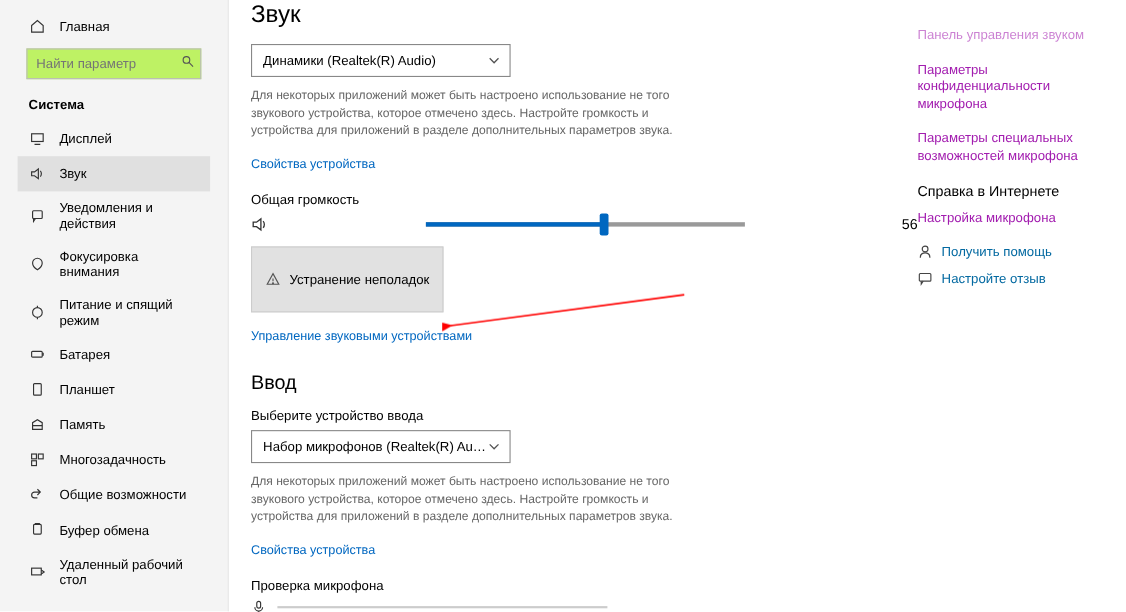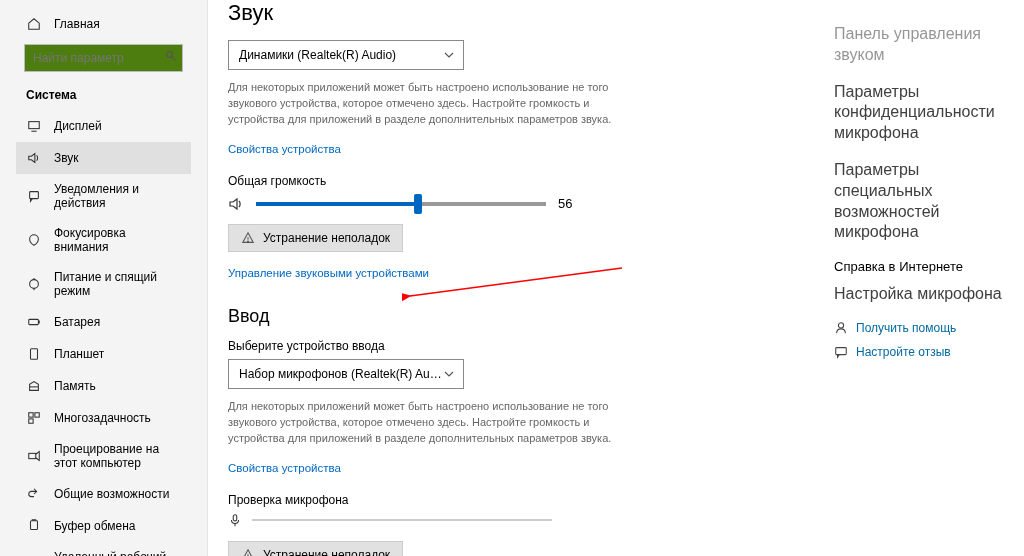--- a/index.html
+++ b/index.html
@@ -24,21 +24,21 @@
   .side-row { display: flex; align-items: center; padding: 8px 10px; cursor: pointer; gap: 12px; }
   .side-row.active { background: #e0e0e0; }
   .side-icon { width: 16px; height: 16px; flex: 0 0 16px; display: flex; align-items: center; justify-content: center; color: #333; }
   .side-label { font-size: 12px; color: #000; }
   .search-wrap { padding: 4px 8px 10px; position: relative; }
   .search-input {
     width: 100%;
     border: 1px solid #bbb;
     padding: 6px 24px 6px 8px;
     font-size: 12px;
-    background: #4d7c0f;
+    background: #bef264;
   }
   .search-icon-pos { position: absolute; right: 14px; top: 10px; color: #555; font-size: 12px; }
   .cat-title { font-size: 12px; font-weight: 600; padding: 6px 10px 8px; }
   .nav { display: flex; flex-direction: column; }
   .main {
     flex: 1;
     padding: 0 0 20px 20px;
     overflow-y: auto;
     position: relative;
   }
@@ -55,21 +55,21 @@
     cursor: pointer;
     background: #fff;
     overflow: hidden;
     white-space: nowrap;
   }
   .dropdown .chev { position: absolute; right: 8px; top: 8px; }
   .desc { font-size: 11px; color: #666; max-width: 410px; line-height: 1.45; margin-top: 10px; }
   .link { color: #0067c0; font-size: 11.5px; cursor: pointer; display: inline-block; }
   .section-gap { margin-top: 14px; }
   .sub-label { font-size: 12px; color: #000; margin-bottom: 6px; }
-  .slider-row { display: flex; align-items: center; gap: 12px; margin: 8px 0 12px; }
+  .slider-row { display: flex; align-items: center; gap: 12px; margin: 8px 0 12px; justify-content: space-between; }
   .slider {
     position: relative;
     width: 290px;
     height: 4px;
     background: #999;
   }
   .slider-fill { position: absolute; left: 0; top: 0; height: 4px; background: #0067c0; }
   .slider-thumb {
     position: absolute;
     width: 8px;
@@ -77,35 +77,35 @@
     background: #0067c0;
     top: -8px;
     transform: translateX(-4px);
     border-radius: 2px;
     cursor: pointer;
   }
   .val { font-size: 13px; }
   .flat-btn {
     background: #e1e1e1;
     border: 1px solid #ccc;
-    padding: 6px 12px;
+    padding: 22px 12px;
     font-size: 12px;
     display: inline-flex;
     align-items: center;
     gap: 8px;
     cursor: pointer;
   }
   h2.subhead { font-size: 18px; font-weight: 400; margin: 26px 0 12px; }
   .mic-row { display:flex; align-items:center; gap:10px; margin:6px 0 14px; }
   .mic-bar { height:2px; background:#ccc; width:300px; }
   .right-col {
     width: 190px;
     padding: 24px 16px 0 0;
   }
-  .rc-link { color:#404040; font-size:16px; display:block; margin-bottom:16px; cursor:pointer; line-height:1.3; }
+  .rc-link { color:#a21caf; font-size:12px; display:block; margin-bottom:16px; cursor:pointer; line-height:1.3; }
   .rc-head { font-size:13px; margin:16px 0 10px; }
   .rc-item { display:flex; align-items:center; gap:8px; font-size:12px; color:#0369a1; margin-bottom:10px; cursor:pointer; }
   
   .arrow {
     position: absolute;
     top: 266px;
     left: 402px;
     pointer-events: none;
   }
   svg { display:block; }
@@ -207,29 +207,20 @@
         </div>
         <div class="side-row">
           <span class="side-icon">
             <svg width="14" height="14" viewBox="0 0 16 16" stroke="#333" fill="none" stroke-width="1.2">
               <rect x="2" y="2" width="5" height="5"></rect>
               <rect x="9" y="2" width="5" height="5"></rect>
               <rect x="2" y="9" width="5" height="5"></rect>
             </svg>
           </span>
           <span class="side-label">Многозадачность</span>
-        </div>
-        <div class="side-row">
-          <span class="side-icon">
-            <svg width="14" height="14" viewBox="0 0 16 16" stroke="#333" fill="none" stroke-width="1.2">
-              <rect x="2" y="5" width="8" height="6"></rect>
-              <path d="M10 6l4-3v10l-4-3"></path>
-            </svg>
-          </span>
-          <span class="side-label">Проецирование на этот компьютер</span>
         </div>
         <div class="side-row">
           <span class="side-icon">
             <svg width="14" height="14" viewBox="0 0 16 16" stroke="#333" fill="none" stroke-width="1.2">
               <path d="M8 2l3 3-3 3M11 5H5a3 3 0 000 6h3"></path>
             </svg>
           </span>
           <span class="side-label">Общие возможности</span>
         </div>
         <div class="side-row">

